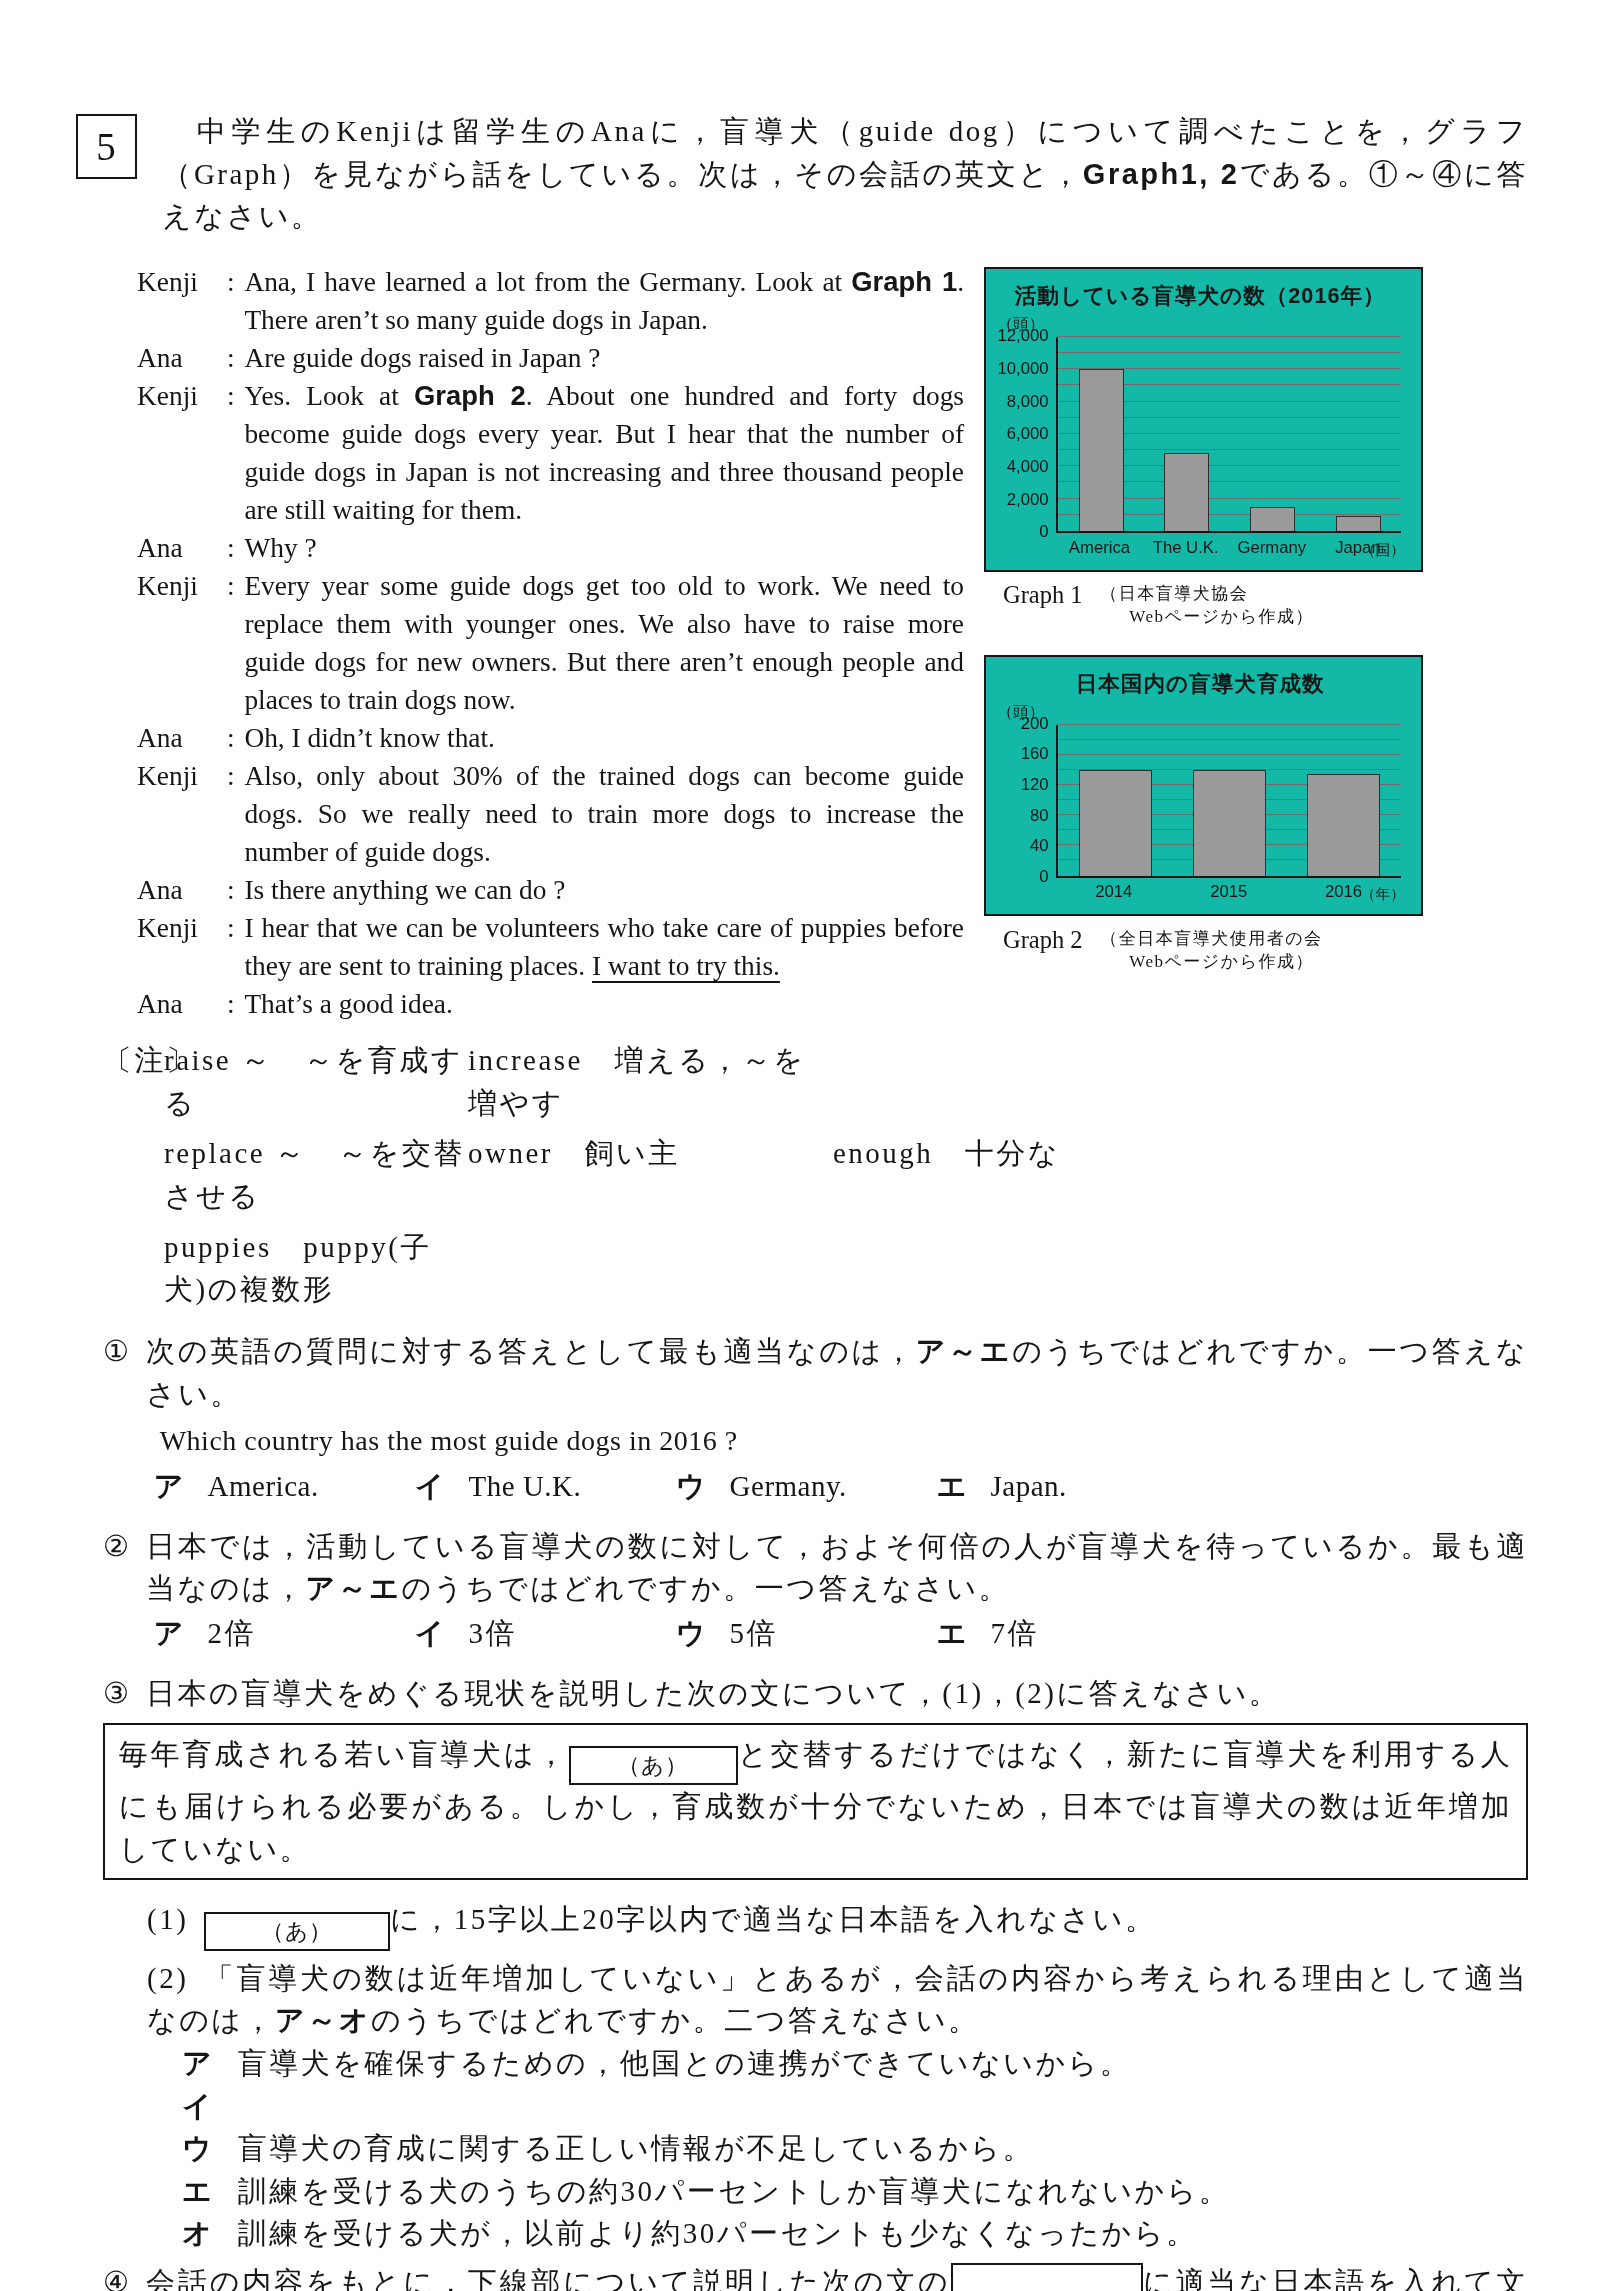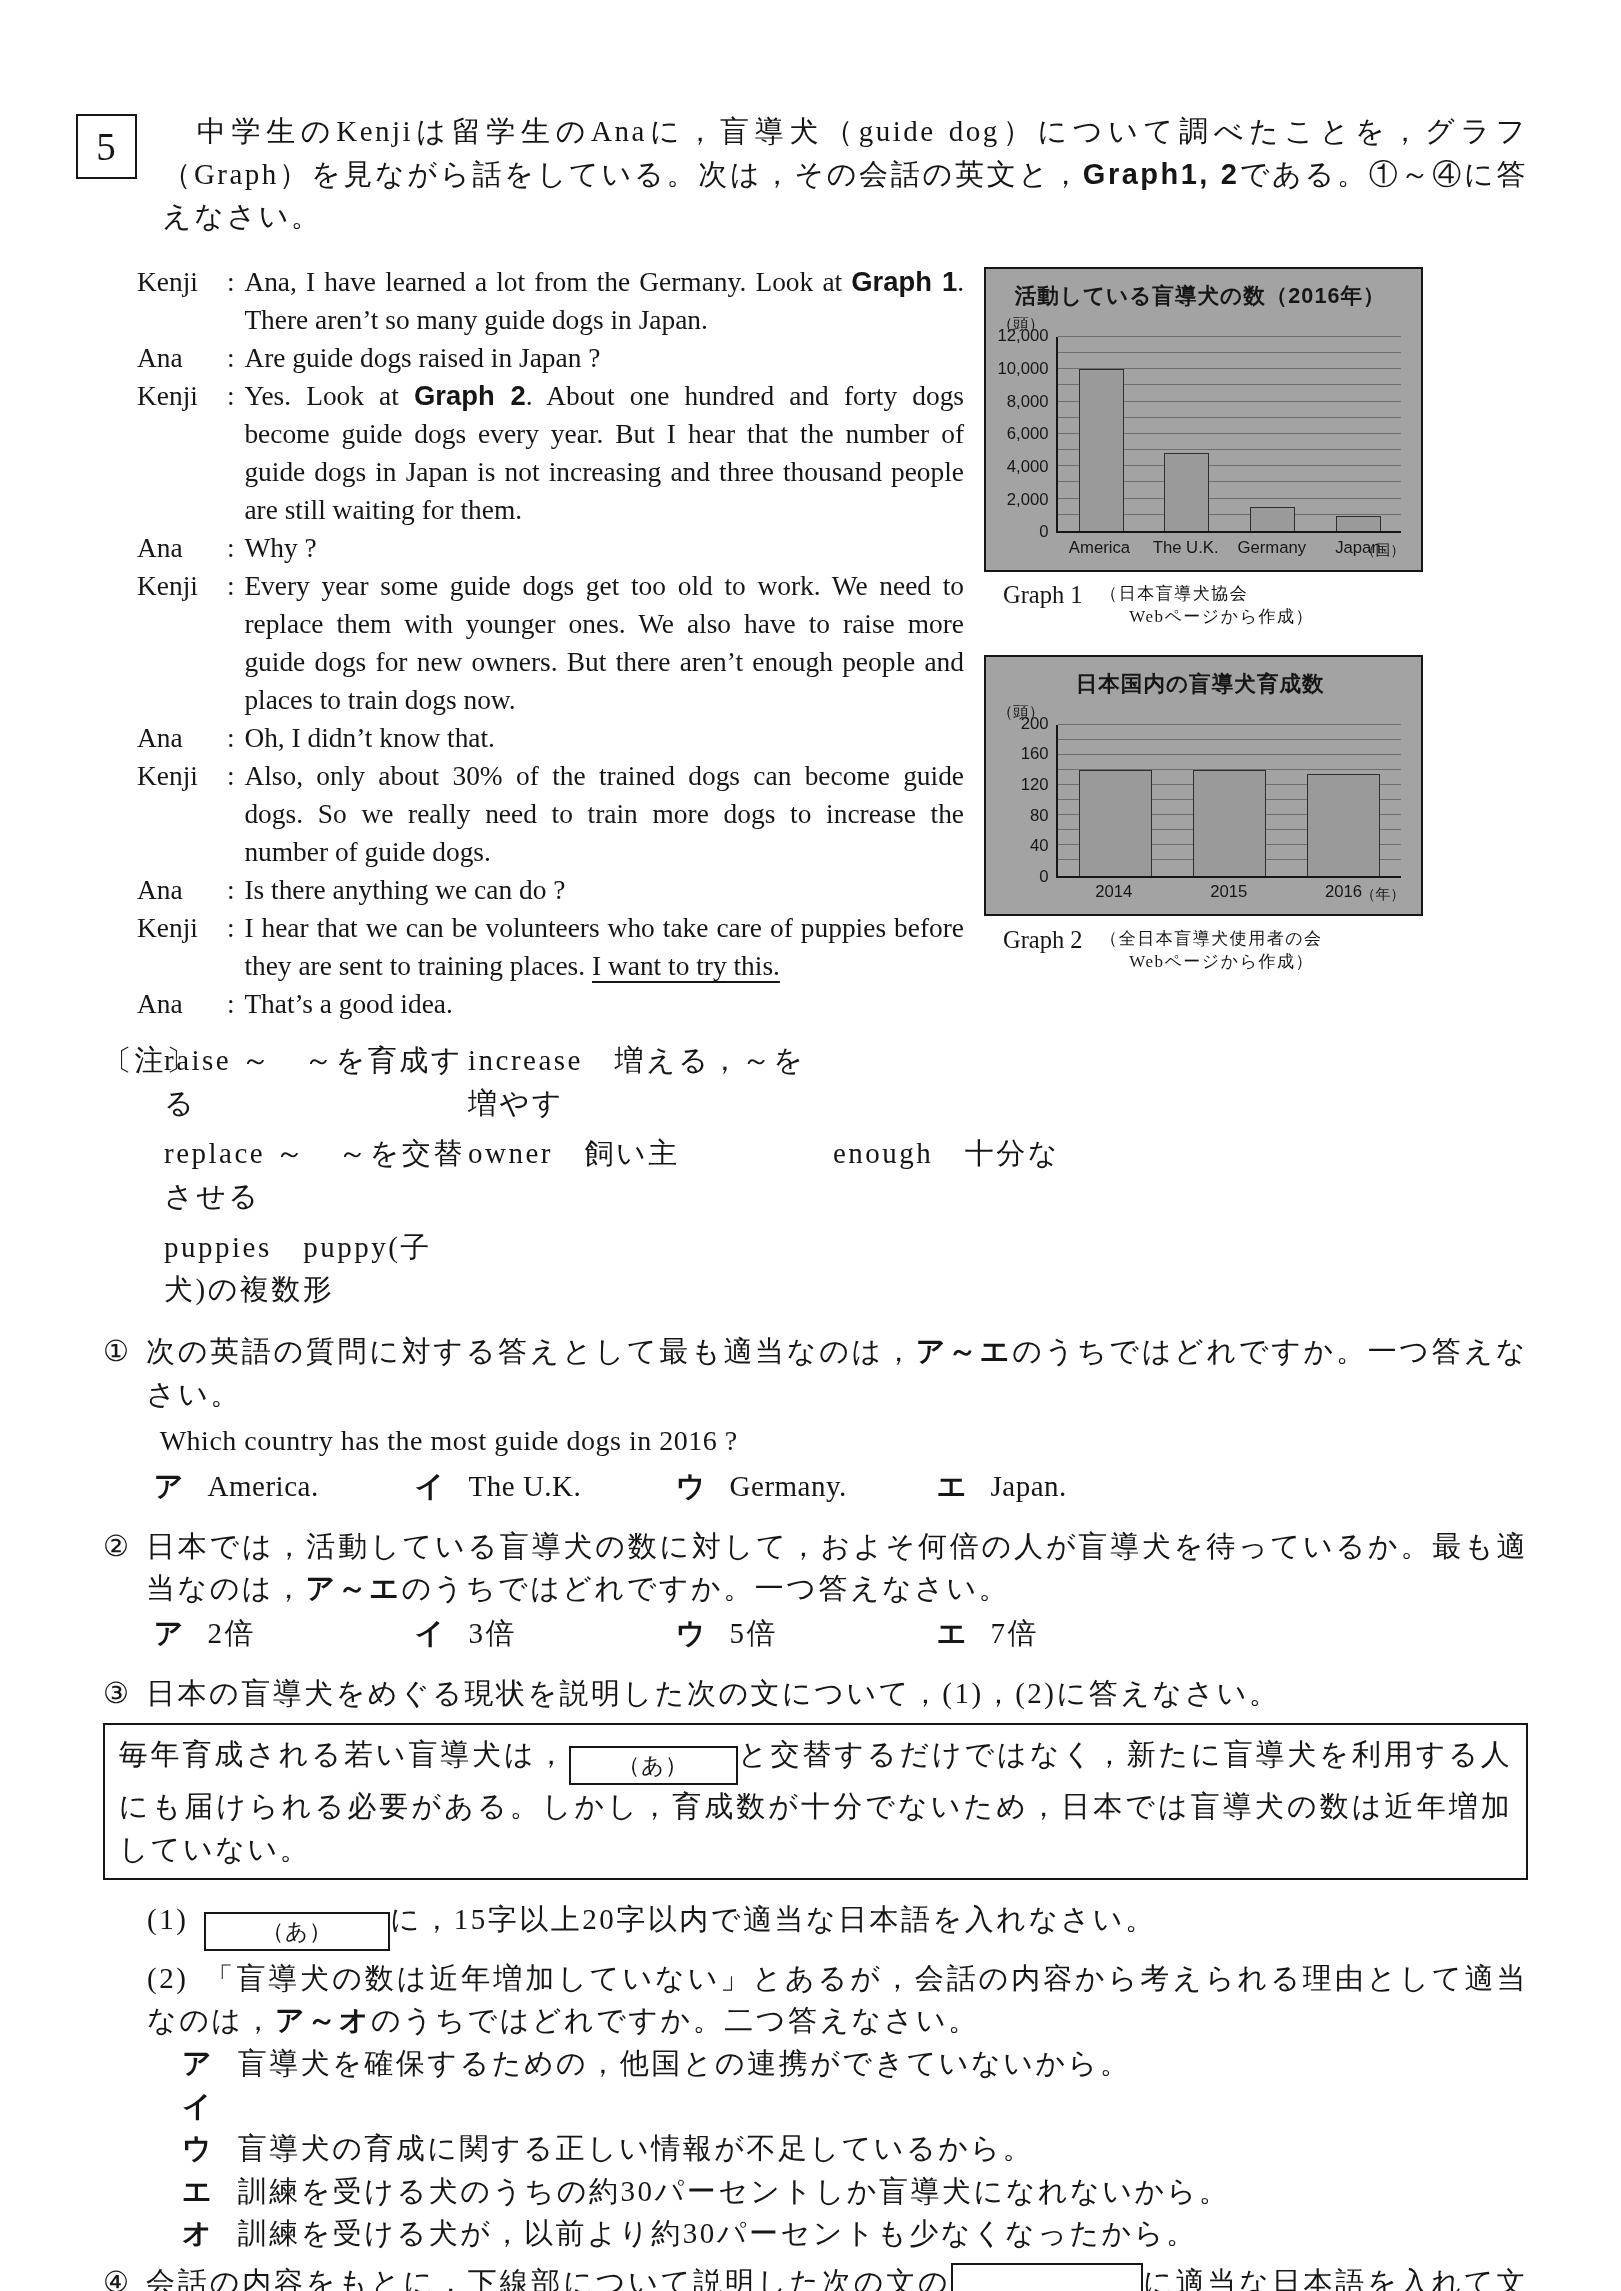--- a/index.html
+++ b/index.html
@@ -7,21 +7,21 @@
 body{width:1621px;min-height:2292px;font-family:"Liberation Serif","DejaVu Serif",serif;color:#161616}
 .page{padding:110px 93px 49px 103px}
 .jp{font-size:29px;letter-spacing:2.5px;line-height:1.47}
 .en{letter-spacing:0.5px}
 .g{font-family:"Liberation Sans","DejaVu Sans",sans-serif;font-weight:bold}
 .u{text-decoration:underline;text-underline-offset:5.9px}
 .header-row{display:flex;gap:25.5px;margin:0 0 25.5px -27.4px}
 .qnum-box{flex:none;width:61px;height:65px;border:2.9px solid #161616;display:flex;align-items:center;justify-content:center;font-size:39px;margin-top:3.9px}
 .intro{flex:1;text-align:justify}
 .graphs-col{float:right;width:564px}
-.chart-frame{width:439px;margin:3.9px 0 9.8px 19.6px;border:2px solid #161616;padding:9.8px 13.7px 11.8px 7.8px;background:#a3a3a3}
+.chart-frame{width:439px;margin:3.9px 0 9.8px 19.6px;border:2px solid #161616;padding:9.8px 13.7px 11.8px 7.8px;background:#14b8a6}
 .chart-title{font-family:"Liberation Sans","DejaVu Sans",sans-serif;font-weight:bold;font-size:21.6px;letter-spacing:1px;text-align:center;margin:2px 0 3.9px}
 .y-unit{font-size:15.7px;margin:0 0 2px 3.9px;font-family:"Liberation Sans","DejaVu Sans",sans-serif}
 .chart-body{display:flex;padding-right:5.9px}
 .y-axis{flex:none;width:63px;position:relative}
 #chart0 .y-axis,#chart0 .plot{height:196px}
 #chart1 .y-axis,#chart1 .plot{height:153px}
 .y-tick{position:absolute;right:7.8px;transform:translateY(50%);font-size:16.7px;line-height:1;font-family:"Liberation Sans","DejaVu Sans",sans-serif}
 .plot-col{flex:1}
 .plot{position:relative;display:flex;align-items:flex-end;border-left:2px solid #161616;border-bottom:2px solid #161616}
 .gridline{position:absolute;left:0;right:0;height:1px;background:#6e6e6e;z-index:1}

